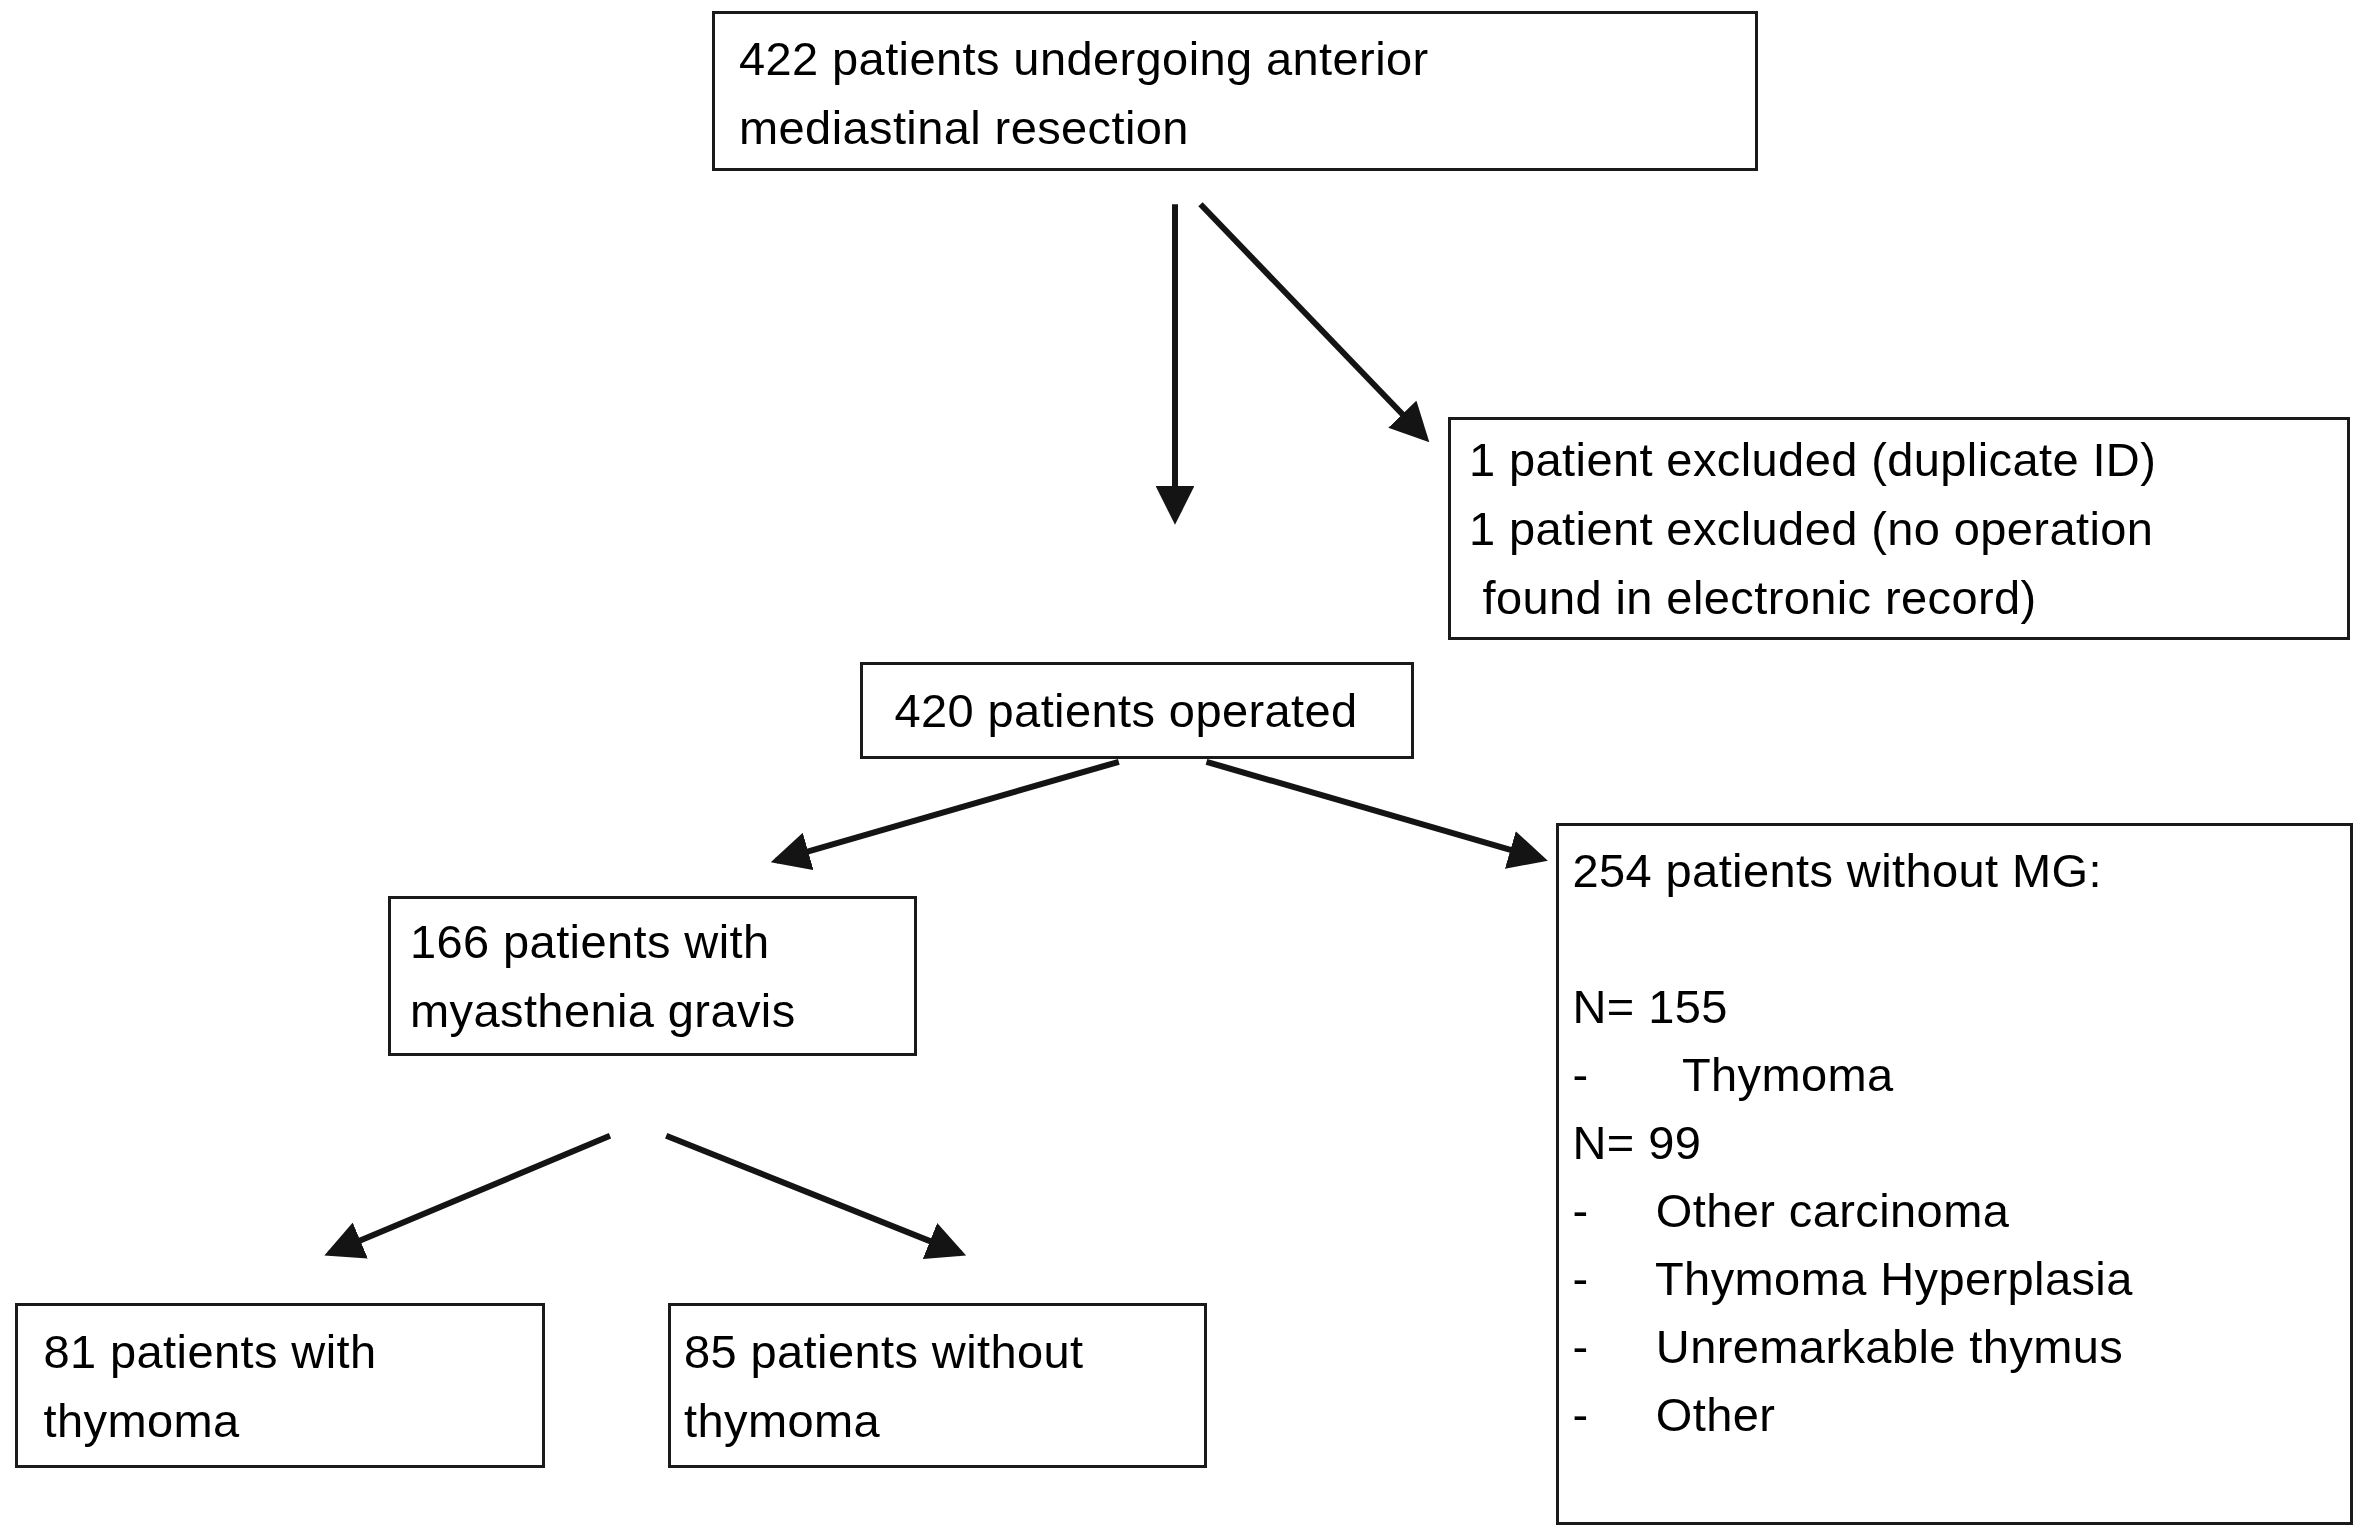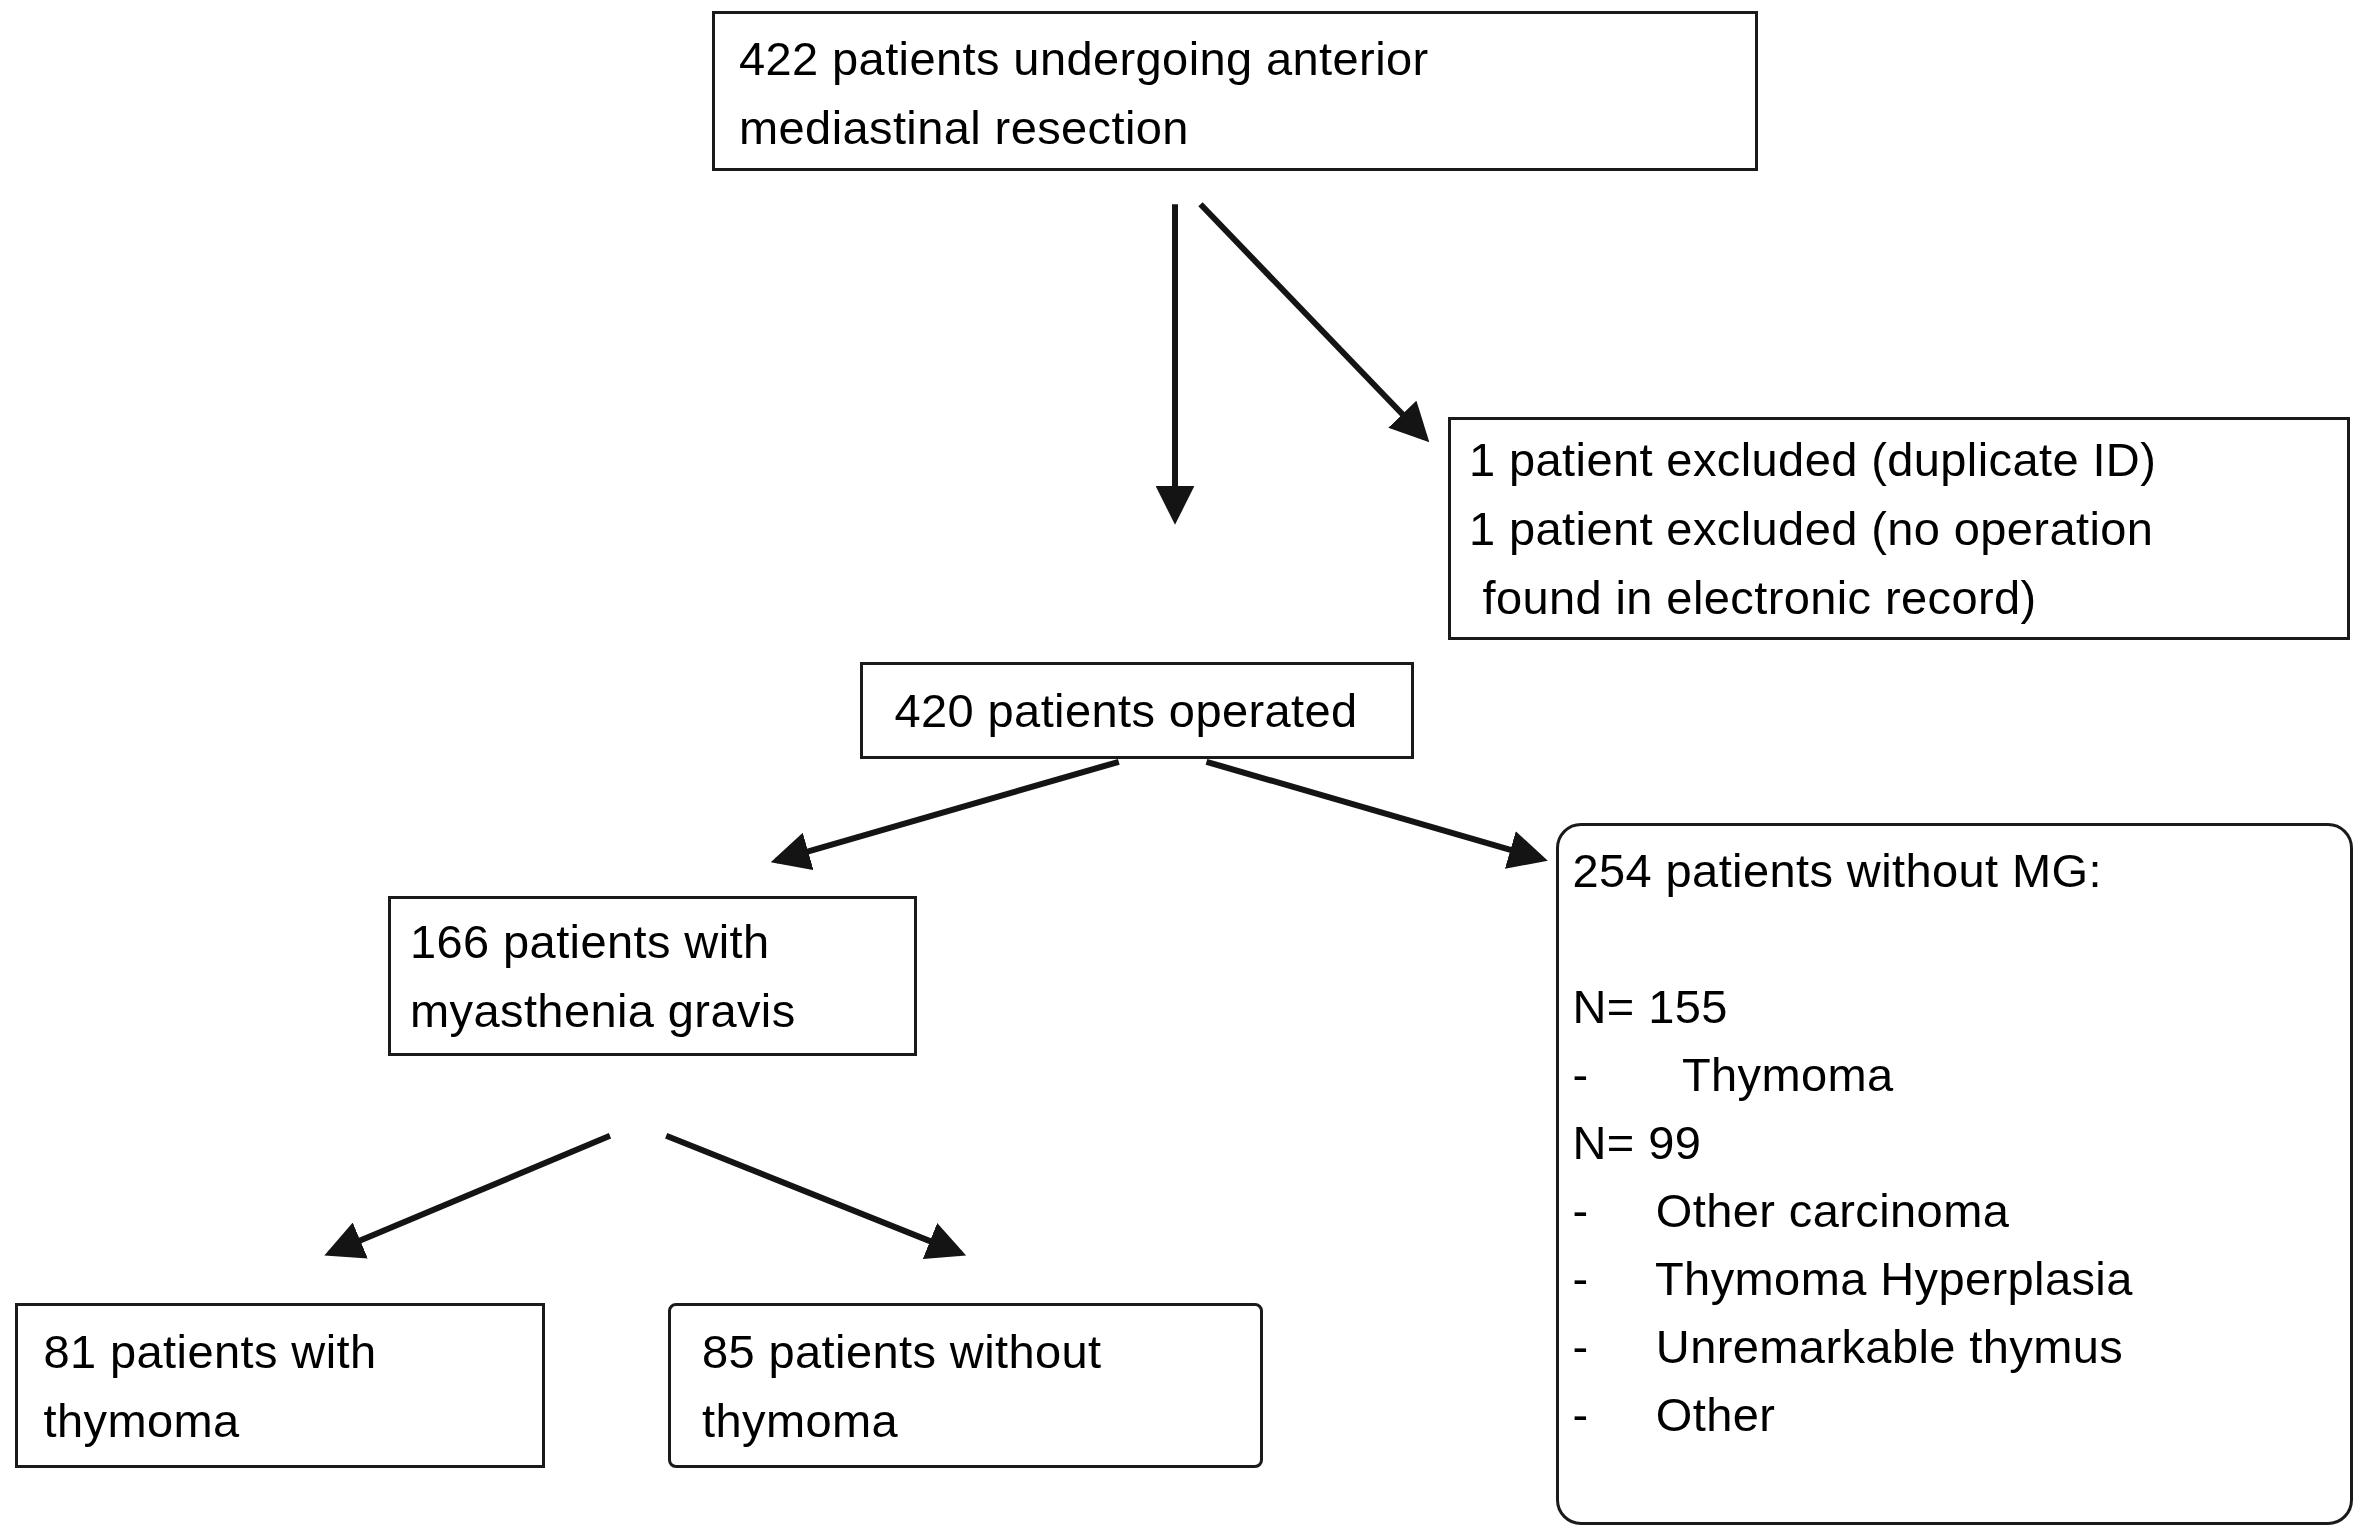--- a/index.html
+++ b/index.html
@@ -28,42 +28,41 @@
     line-height: 69px;
     letter-spacing: 0.4px;
   }
   .node .bline {
     white-space: pre;
     height: 69px;
   }
   .node.listbox {
     justify-content: flex-start;
     line-height: 68px;
-    border-radius: 25px;
   }
   .node.listbox .bline {
     height: 68px;
   }
   .arrows {
     position: absolute;
     left: 0;
     top: 0;
     pointer-events: none;
   }
   .arrows line {
     stroke: #141414;
     stroke-width: 8;
   }
   
   #box-total        { left: 712px;  top: 11.2px;   width: 1046px; height: 160px; padding-left: 24px; padding-top: 4.5px; }
   #box-excluded     { left: 1448px; top: 417px;  width: 902px; height: 223px; padding-left: 18px; }
   #box-operated     { left: 860px; top: 662px;  width: 554px;  height: 97px; padding-left: 31.5px; }
   #box-mg           { left: 388px;  top: 896px; width: 529px;  height: 160px; padding-left: 19px; }
   #box-thymoma      { left: 15px;   top: 1303px; width: 530px;  height: 165px; padding-left: 25.5px; justify-content: center; }
-  #box-no-thymoma   { left: 668px;  top: 1303px; width: 595px;  height: 165px; padding-left: 31px; border-radius: 8px; }
+  #box-no-thymoma   { left: 668px;  top: 1303px; width: 539px;  height: 165px; padding-left: 13px; }
   #box-no-mg        { left: 1556px; top: 823px; width: 797px; height: 702px; padding-left: 13.5px; padding-top: 10.5px; }
 </style>
 </head>
 <body>
 
 <div class="canvas">
 
   <svg class="arrows" width="2377" height="1540" viewBox="0 0 3172 2054">
     <defs>
       <marker id="ah" viewBox="0 0 10 10" refX="8.5" refY="5" markerWidth="6.5" markerHeight="6.5" orient="auto-start-reverse" markerUnits="strokeWidth">

